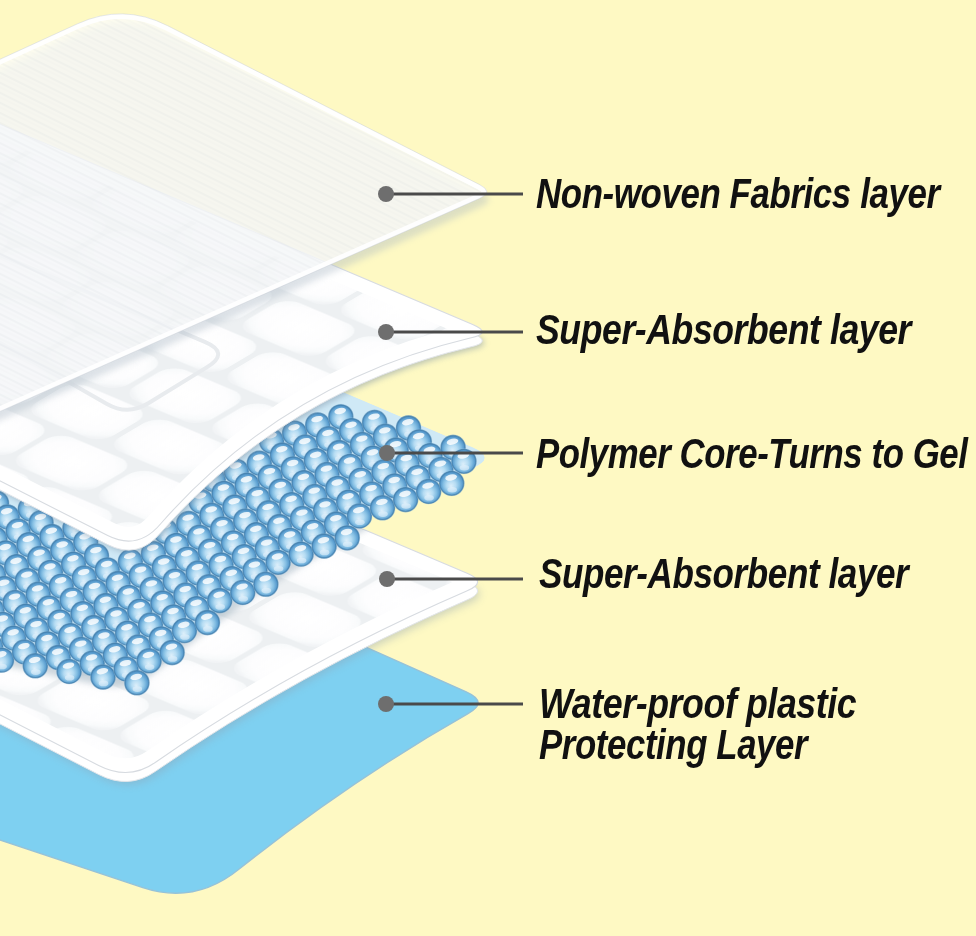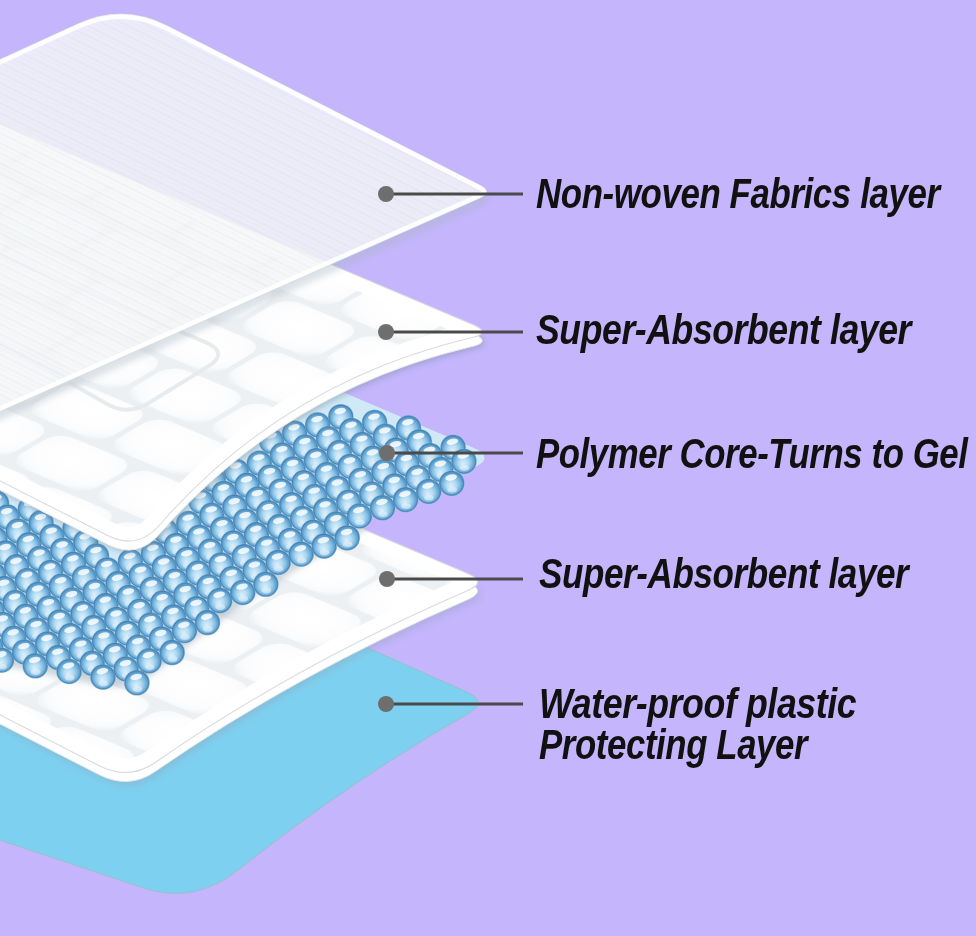--- a/index.html
+++ b/index.html
@@ -1,18 +1,18 @@
 <!DOCTYPE html>
 <html><head>
 <meta charset="utf-8">
 <style>
   html, body { margin: 0; padding: 0; background: #ffffff; }
   #stage {
     position: relative; width: 976px; height: 936px;
-    background: #c4b5fd; overflow: hidden;
+    background: #fef9c3; overflow: hidden;
     font-family: "Liberation Sans", sans-serif;
   }
   #scene { position: absolute; left: 0; top: 0; }
   .layer-label {
     position: absolute; left: 538px;
     font-family: "Liberation Sans", sans-serif;
     font-weight: bold; font-style: italic;
     font-size: 42px; line-height: 39px;
     color: #111111; white-space: pre;
     transform-origin: left top;

